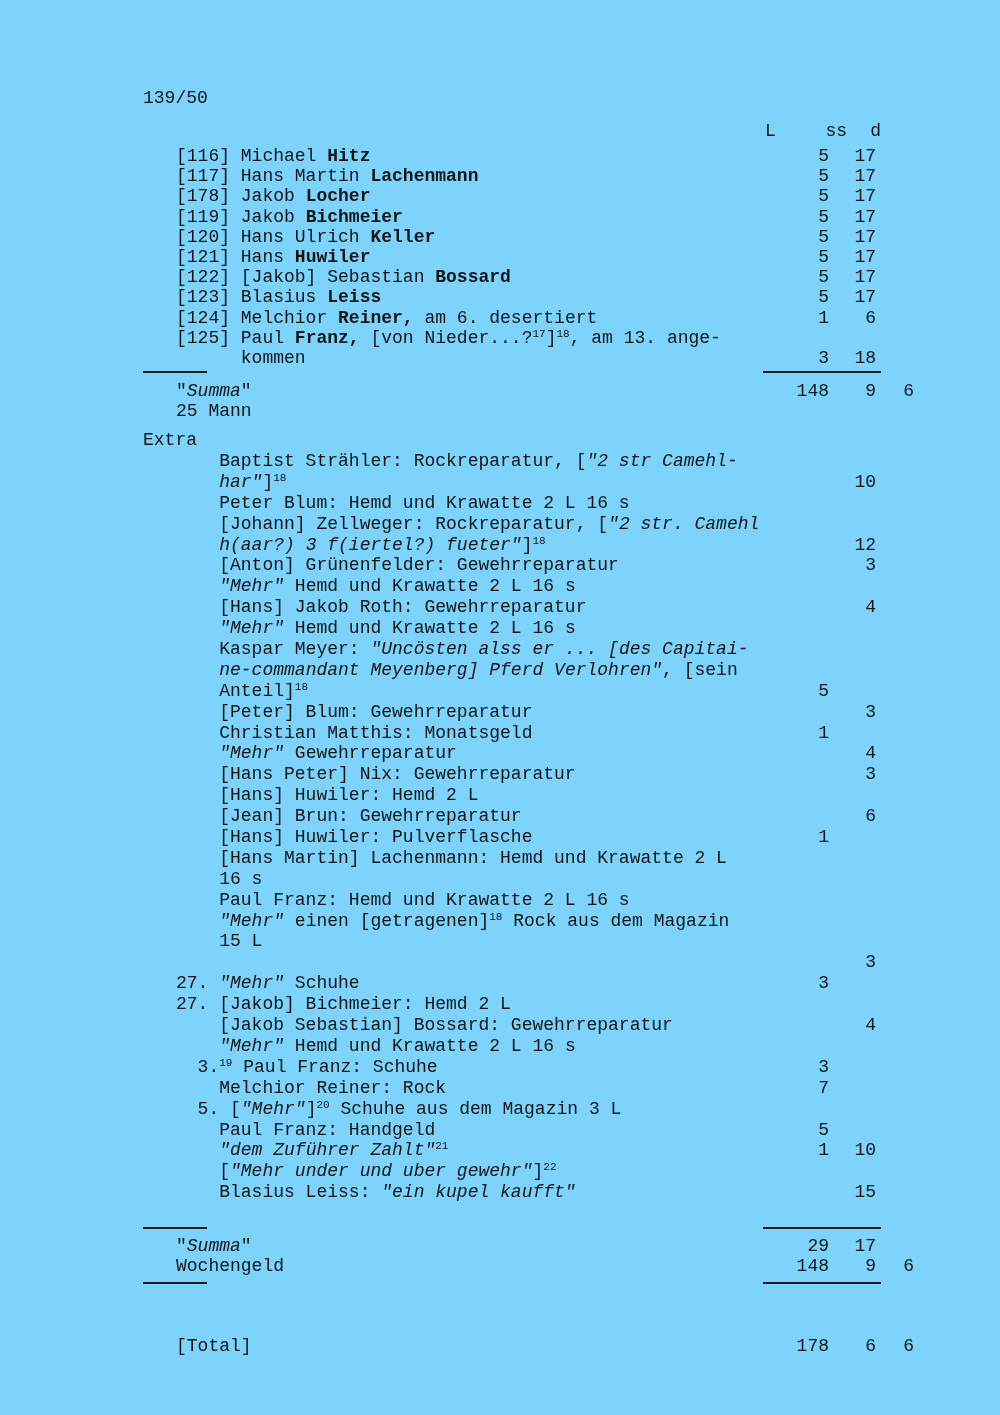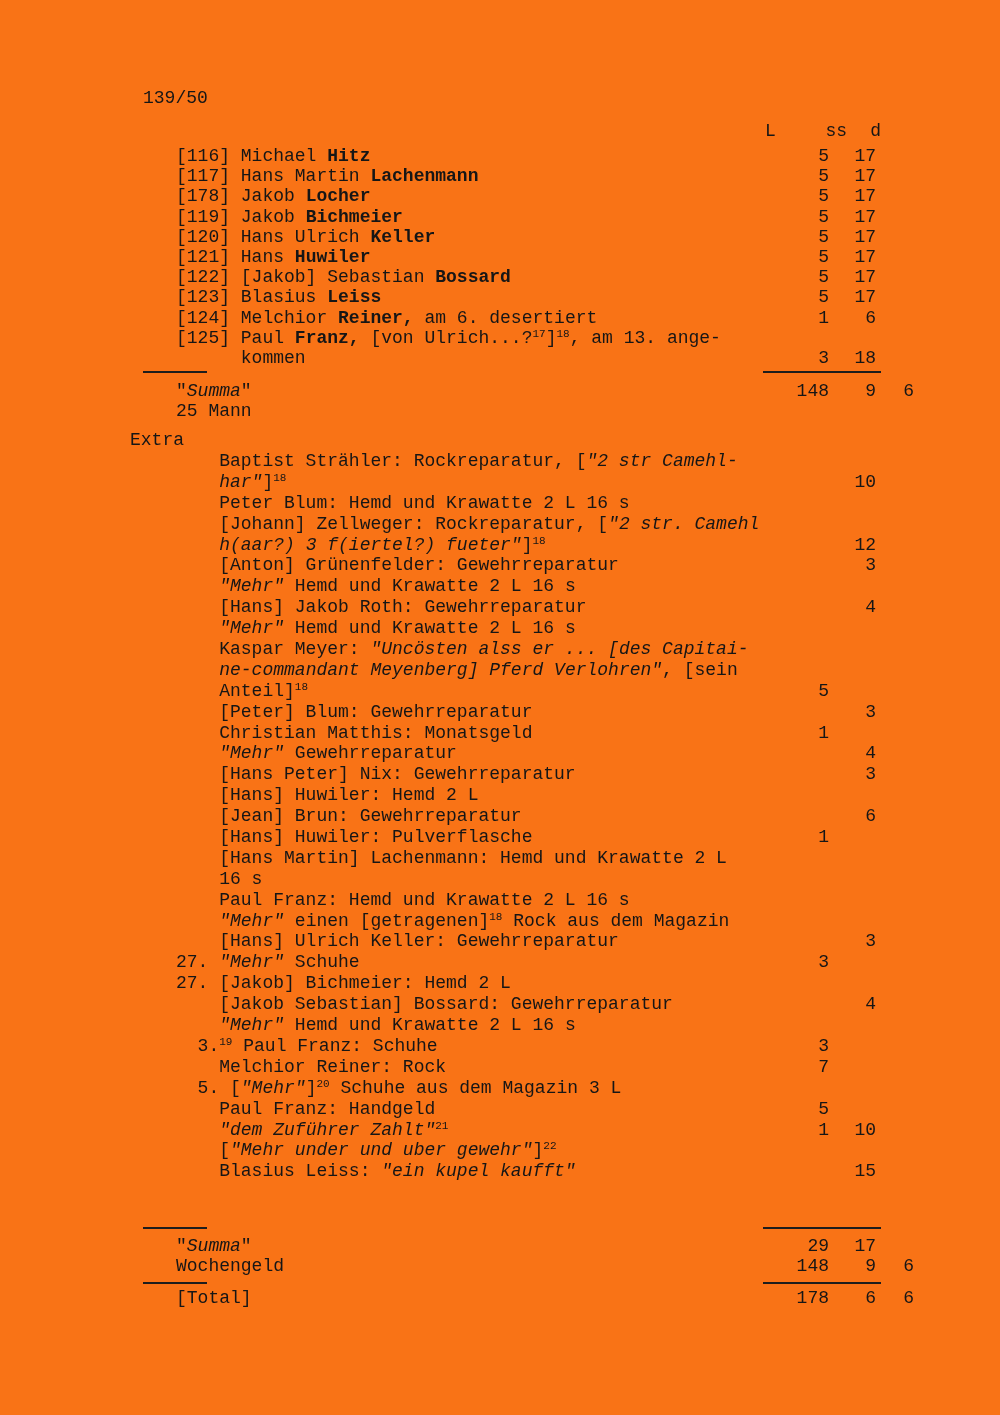--- a/index.html
+++ b/index.html
@@ -1,19 +1,19 @@
 <!DOCTYPE html>
 <html><head>
 <meta charset="utf-8">
 <style>
   html,body{margin:0;padding:0;background:#ffffff;}
   .page{
     position:relative;
     width:1000px;height:1415px;
-    background:#f97316;
+    background:#7dd3fc;
     font-family:"Liberation Mono","DejaVu Sans Mono",monospace;
     font-size:18px;
     color:#161616;
     overflow:hidden;
   }
   .abs{position:absolute;}
   .sec{position:absolute;left:143px;width:790px;margin-left:33px;}
   .row{position:relative;white-space:pre;height:20.2px;line-height:20.2px;}
   .extra .row{height:20.9px;line-height:20.9px;}
   .row i{font-style:italic;}
@@ -47,33 +47,33 @@
   <div id="muster" class="sec" style="top:146px">
       <div class="row"><span><span>[116] Michael </span><b>Hitz</b></span><span class="num cl">5</span><span class="num cs">17</span></div>
       <div class="row"><span><span>[117] Hans Martin </span><b>Lachenmann</b></span><span class="num cl">5</span><span class="num cs">17</span></div>
       <div class="row"><span><span>[178] Jakob </span><b>Locher</b></span><span class="num cl">5</span><span class="num cs">17</span></div>
       <div class="row"><span><span>[119] Jakob </span><b>Bichmeier</b></span><span class="num cl">5</span><span class="num cs">17</span></div>
       <div class="row"><span><span>[120] Hans Ulrich </span><b>Keller</b></span><span class="num cl">5</span><span class="num cs">17</span></div>
       <div class="row"><span><span>[121] Hans </span><b>Huwiler</b></span><span class="num cl">5</span><span class="num cs">17</span></div>
       <div class="row"><span><span>[122] [Jakob] Sebastian </span><b>Bossard</b></span><span class="num cl">5</span><span class="num cs">17</span></div>
       <div class="row"><span><span>[123] Blasius </span><b>Leiss</b></span><span class="num cl">5</span><span class="num cs">17</span></div>
       <div class="row"><span><span>[124] Melchior </span><b>Reiner,</b><span> am 6. desertiert</span></span><span class="num cl">1</span><span class="num cs">6</span></div>
-      <div class="row"><span><span>[125] Paul </span><b>Franz,</b><span> [von Ulrich...?</span><sup class="sp">17</sup><span>]</span><sup class="sp">18</sup><span>, am 13. ange-</span></span></div>
+      <div class="row"><span><span>[125] Paul </span><b>Franz,</b><span> [von Nieder...?</span><sup class="sp">17</sup><span>]</span><sup class="sp">18</sup><span>, am 13. ange-</span></span></div>
       <div class="row"><span><span>      kommen</span></span><span class="num cl">3</span><span class="num cs">18</span></div>
     </div>
 
   <div class="rule rule-left" style="top:371px"></div>
   <div class="rule rule-right" style="top:371px"></div>
 
   <div id="summa1" class="sec" style="top:381px">
       <div class="row"><span><span>"</span><i>Summa</i><span>"</span></span><span class="num cl">148</span><span class="num cs">9</span><span class="num cd">6</span></div>
       <div class="row"><span><span>25 Mann</span></span></div>
     </div>
 
-  <div class="abs" style="top:430px;left:130px">Extra</div>
+  <div class="abs" style="top:430px;left:143px">Extra</div>
 
   <div id="extra" class="sec extra" style="top:451px">
       <div class="row"><span><span>    Baptist Strähler: Rockreparatur, [</span><i>"2 str Camehl-</i></span></div>
       <div class="row"><span><span>    </span><i>har"</i><span>]</span><sup class="sp">18</sup></span><span class="num cs">10</span></div>
       <div class="row"><span><span>    Peter Blum: Hemd und Krawatte 2 L 16 s</span></span></div>
       <div class="row"><span><span>    [Johann] Zellweger: Rockreparatur, [</span><i>"2 str. Camehl</i></span></div>
       <div class="row"><span><span>    </span><i>h(aar?) 3 f(iertel?) fueter"</i><span>]</span><sup class="sp">18</sup></span><span class="num cs">12</span></div>
       <div class="row"><span><span>    [Anton] Grünenfelder: Gewehrreparatur</span></span><span class="num cs">3</span></div>
       <div class="row"><span><span>    </span><i>"Mehr"</i><span> Hemd und Krawatte 2 L 16 s</span></span></div>
       <div class="row"><span><span>    [Hans] Jakob Roth: Gewehrreparatur</span></span><span class="num cs">4</span></div>
@@ -85,21 +85,22 @@
       <div class="row"><span><span>    Christian Matthis: Monatsgeld</span></span><span class="num cl">1</span></div>
       <div class="row"><span><span>    </span><i>"Mehr"</i><span> Gewehrreparatur</span></span><span class="num cs">4</span></div>
       <div class="row"><span><span>    [Hans Peter] Nix: Gewehrreparatur</span></span><span class="num cs">3</span></div>
       <div class="row"><span><span>    [Hans] Huwiler: Hemd 2 L</span></span></div>
       <div class="row"><span><span>    [Jean] Brun: Gewehrreparatur</span></span><span class="num cs">6</span></div>
       <div class="row"><span><span>    [Hans] Huwiler: Pulverflasche</span></span><span class="num cl">1</span></div>
       <div class="row"><span><span>    [Hans Martin] Lachenmann: Hemd und Krawatte 2 L</span></span></div>
       <div class="row"><span><span>    16 s</span></span></div>
       <div class="row"><span><span>    Paul Franz: Hemd und Krawatte 2 L 16 s</span></span></div>
       <div class="row"><span><span>    </span><i>"Mehr"</i><span> einen [getragenen]</span><sup class="sp">18</sup><span> Rock aus dem Magazin</span></span></div>
-      <div class="row"><span><span>    [Hans] Ulrich Keller: Gewehrreparatur</span></span><span class="num cs">3</span></div>
+      <div class="row"><span><span>    15 L</span></span></div>
+      <div class="row"><span class="num cs">3</span></div>
       <div class="row"><span><span>27. </span><i>"Mehr"</i><span> Schuhe</span></span><span class="num cl">3</span></div>
       <div class="row"><span><span>27. [Jakob] Bichmeier: Hemd 2 L</span></span></div>
       <div class="row"><span><span>    [Jakob Sebastian] Bossard: Gewehrreparatur</span></span><span class="num cs">4</span></div>
       <div class="row"><span><span>    </span><i>"Mehr"</i><span> Hemd und Krawatte 2 L 16 s</span></span></div>
       <div class="row"><span><span>  3.</span><sup class="sp">19</sup><span> Paul Franz: Schuhe</span></span><span class="num cl">3</span></div>
       <div class="row"><span><span>    Melchior Reiner: Rock</span></span><span class="num cl">7</span></div>
       <div class="row"><span><span>  5. [</span><i>"Mehr"</i><span>]</span><sup class="sp">20</sup><span> Schuhe aus dem Magazin 3 L</span></span></div>
       <div class="row"><span><span>    Paul Franz: Handgeld</span></span><span class="num cl">5</span></div>
       <div class="row"><span><span>    </span><i>"dem Zuführer Zahlt"</i><sup class="sp">21</sup></span><span class="num cl">1</span><span class="num cs">10</span></div>
       <div class="row"><span><span>    [</span><i>"Mehr under und uber gewehr"</i><span>]</span><sup class="sp">22</sup></span></div>
@@ -110,17 +111,17 @@
   <div class="rule rule-right" style="top:1227px"></div>
 
   <div id="summa2" class="sec" style="top:1236px">
       <div class="row"><span><span>"</span><i>Summa</i><span>"</span></span><span class="num cl">29</span><span class="num cs">17</span></div>
       <div class="row"><span><span>Wochengeld</span></span><span class="num cl">148</span><span class="num cs">9</span><span class="num cd">6</span></div>
     </div>
 
   <div class="rule rule-left" style="top:1282px"></div>
   <div class="rule rule-right" style="top:1282px"></div>
 
-  <div id="total" class="sec" style="top:1288px">
+  <div id="total" class="sec" style="top:1336px">
       <div class="row"><span><span>[Total]</span></span><span class="num cl">178</span><span class="num cs">6</span><span class="num cd">6</span></div>
     </div>
 
 </div>
 
 </body></html>

